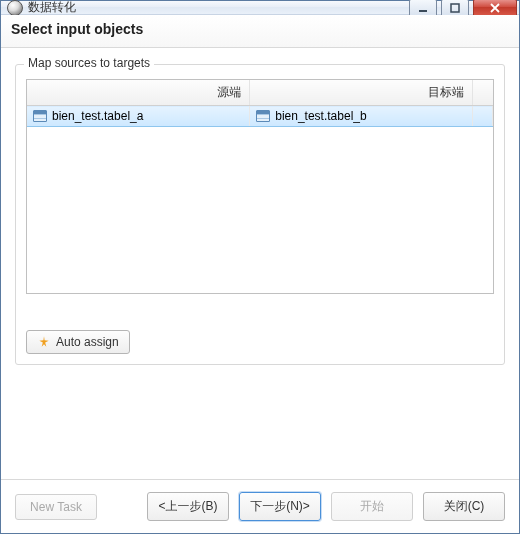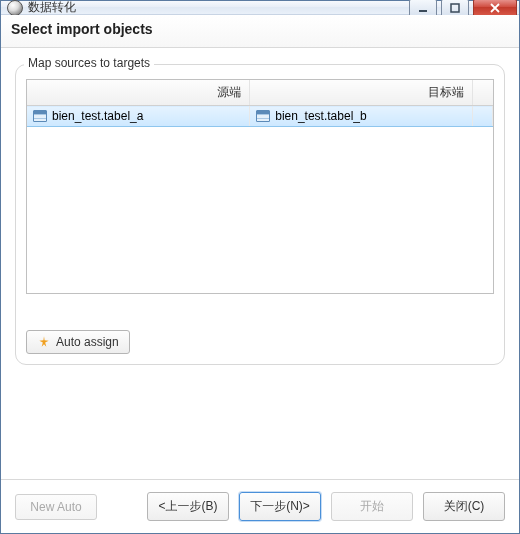--- a/index.html
+++ b/index.html
@@ -73,21 +73,21 @@
   .divider { border-top: 1px solid #d9d9d9; }
   
   .content {
     flex: 1;
     padding: 10px 14px;
     display: flex;
     flex-direction: column;
   }
   .group {
     border: 1px solid #d8d8d8;
-    border-radius: 11px;
+    border-radius: 3px;
     padding: 10px;
     position: relative;
     margin-top: 6px;
   }
   .group-title {
     position: absolute;
     top: -9px;
     left: 8px;
     background: #fff;
     padding: 0 4px;
@@ -203,21 +203,21 @@
       </div>
       <div class="win-btn close">
         <svg width="10" height="10" viewBox="0 0 10 10">
             <path d="M1 1 L9 9 M9 1 L1 9" stroke="currentColor" stroke-width="1.8"></path>
           </svg>
       </div>
     </div>
   </div>
 
   <div class="header">
-    <h1>Select import objects</h1>
+    <h1>Select input objects</h1>
   </div>
   <div class="divider"></div>
 
   <div class="content">
     <div class="group">
       <span class="group-title">Map sources to targets</span>
 
       <div class="table-wrap">
         <table>
           <thead>
@@ -253,21 +253,21 @@
             <path fill="currentColor" d="M12 2 L13 9 L20 10 L14 13 L16 20 L12 16 L8 20 L10 13 L4 10 L11 9 Z"></path>
           </svg>
           <span>Auto assign</span>
         </button>
       </div>
     </div>
   </div>
 
   <div class="footer">
     <button class="btn" disabled="">
-      <span>New Auto</span>
+      <span>New Task</span>
     </button>
     <div class="spacer"></div>
     <button class="btn">
       <span>&lt;上一步(B)</span>
     </button>
     <button class="btn primary">
       <span>下一步(N)&gt;</span>
     </button>
     <button class="btn" disabled="">
       <span>开始</span>

